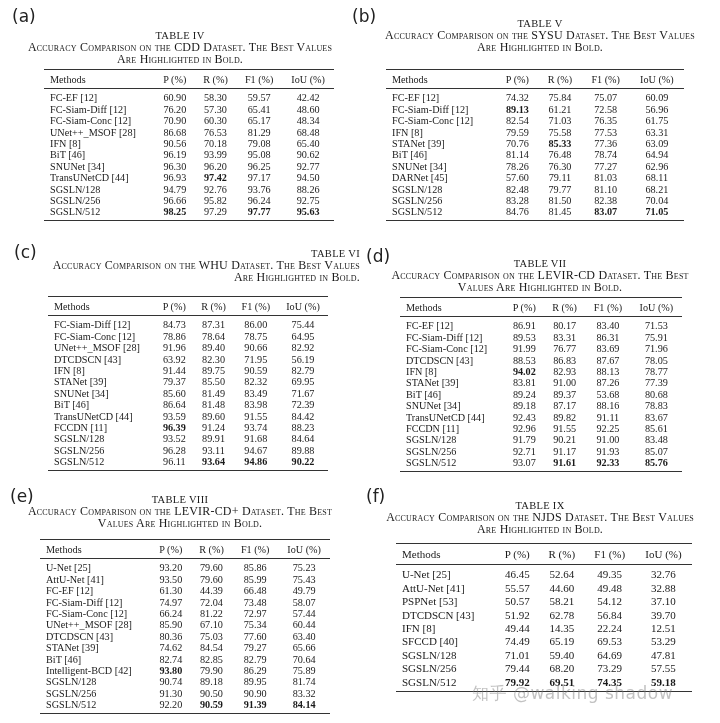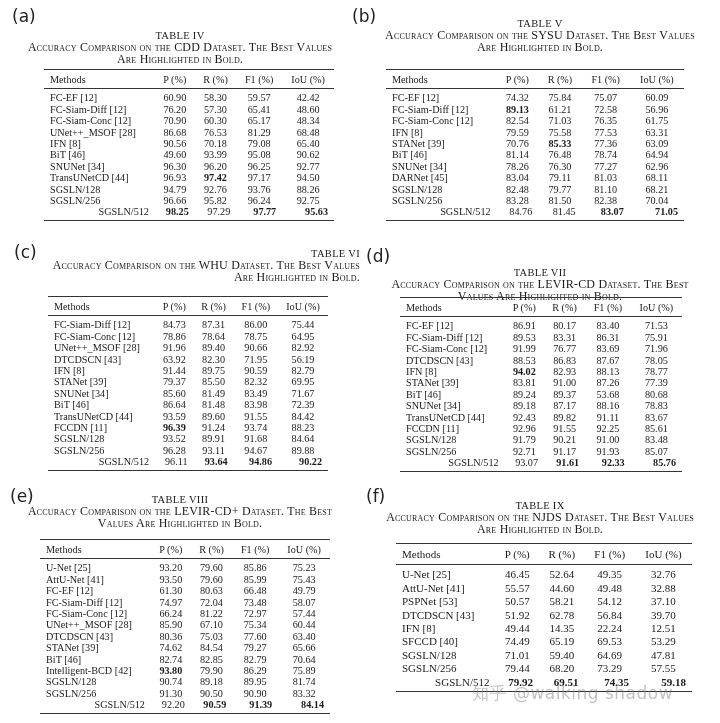--- a/index.html
+++ b/index.html
@@ -9,21 +9,21 @@
   .panel-label { position: absolute; font-family: "DejaVu Sans", sans-serif; font-size: 17px; color: #222; }
   .caption { position: absolute; text-align: center; left: 0; right: 0; }
   .caption .tnum { font-size: 10.5px; letter-spacing: 0.3px; line-height: 12px; }
   .caption .tdesc { font-size: 12px; font-variant: small-caps; line-height: 11.5px; letter-spacing: 0.2px; }
   table.res { position: absolute; border-collapse: collapse; font-size: 10.2px; line-height: 11.4px; }
   table.res thead th { font-weight: normal; padding: 4px 6px 3px 6px; text-align: center; border-top: 1.6px solid #333; border-bottom: 0.8px solid #333; }
   table.res thead th.m { text-align: left; }
   table.res tbody td { padding: 0 6px; text-align: center; white-space: nowrap; }
   table.res tbody td.m { text-align: left; }
   table.res tbody tr:first-child td { padding-top: 3px; }
-  table.res tbody tr:last-child td { padding-bottom: 2px; border-bottom: 1.6px solid #333; text-align: right; }
+  table.res tbody tr:last-child td { padding-bottom: 2px; border-bottom: 1.6px solid #333; }
   .b { font-weight: bold; }
   .watermark { position: absolute; left: 472px; top: 682px; font-family: "DejaVu Sans", sans-serif; font-size: 17px; color: rgba(120,120,120,0.45); letter-spacing: 0.5px; }
 </style>
 </head>
 <body>
 
 <div class="panel" style="left:0;top:0;width:360px;height:240px;">
   <div class="panel-label" style="left:12px;top:6px;">(a)</div>
   <div class="caption" style="top:30px;">
     <div class="tnum">TABLE IV</div>
@@ -71,21 +71,21 @@
         </tr>
         <tr>
           <td class="m">IFN [8]</td>
           <td>90.56</td>
           <td>70.18</td>
           <td>79.08</td>
           <td>65.40</td>
         </tr>
         <tr>
           <td class="m">BiT [46]</td>
-          <td>49.60</td>
+          <td>96.19</td>
           <td>93.99</td>
           <td>95.08</td>
           <td>90.62</td>
         </tr>
         <tr>
           <td class="m">SNUNet [34]</td>
           <td>96.30</td>
           <td>96.20</td>
           <td>96.25</td>
           <td>92.77</td>
@@ -184,21 +184,21 @@
         </tr>
         <tr>
           <td class="m">SNUNet [34]</td>
           <td>78.26</td>
           <td>76.30</td>
           <td>77.27</td>
           <td>62.96</td>
         </tr>
         <tr>
           <td class="m">DARNet [45]</td>
-          <td>83.04</td>
+          <td>57.60</td>
           <td>79.11</td>
           <td>81.03</td>
           <td>68.11</td>
         </tr>
         <tr>
           <td class="m">SGSLN/128</td>
           <td>82.48</td>
           <td>79.77</td>
           <td>81.10</td>
           <td>68.21</td>
@@ -329,21 +329,21 @@
           <td class="b">93.64</td>
           <td class="b">94.86</td>
           <td class="b">90.22</td>
         </tr>
       </tbody>
     </table>
 </div>
 
 <div class="panel" style="left:360px;top:240px;width:360px;height:240px;">
   <div class="panel-label" style="left:6px;top:6px;">(d)</div>
-  <div class="caption" style="top:27px;">
+  <div class="caption" style="top:18px;">
     <div class="tnum">TABLE VII</div>
     <div class="tdesc">Accuracy Comparison on the LEVIR-CD Dataset. The Best</div>
     <div class="tdesc">Values Are Highlighted in Bold.</div>
   </div>
   <table class="res" style="left:40px;top:57px;width:282px;">
       <thead>
         <tr>
           <th class="m">Methods</th>
           <th>P (%)</th>
           <th>R (%)</th>
@@ -475,21 +475,21 @@
         <tr>
           <td class="m">AttU-Net [41]</td>
           <td>93.50</td>
           <td>79.60</td>
           <td>85.99</td>
           <td>75.43</td>
         </tr>
         <tr>
           <td class="m">FC-EF [12]</td>
           <td>61.30</td>
-          <td>80.63</td>
+          <td>44.39</td>
           <td>66.48</td>
           <td>49.79</td>
         </tr>
         <tr>
           <td class="m">FC-Siam-Diff [12]</td>
           <td>74.97</td>
           <td>72.04</td>
           <td>73.48</td>
           <td>58.07</td>
         </tr>

